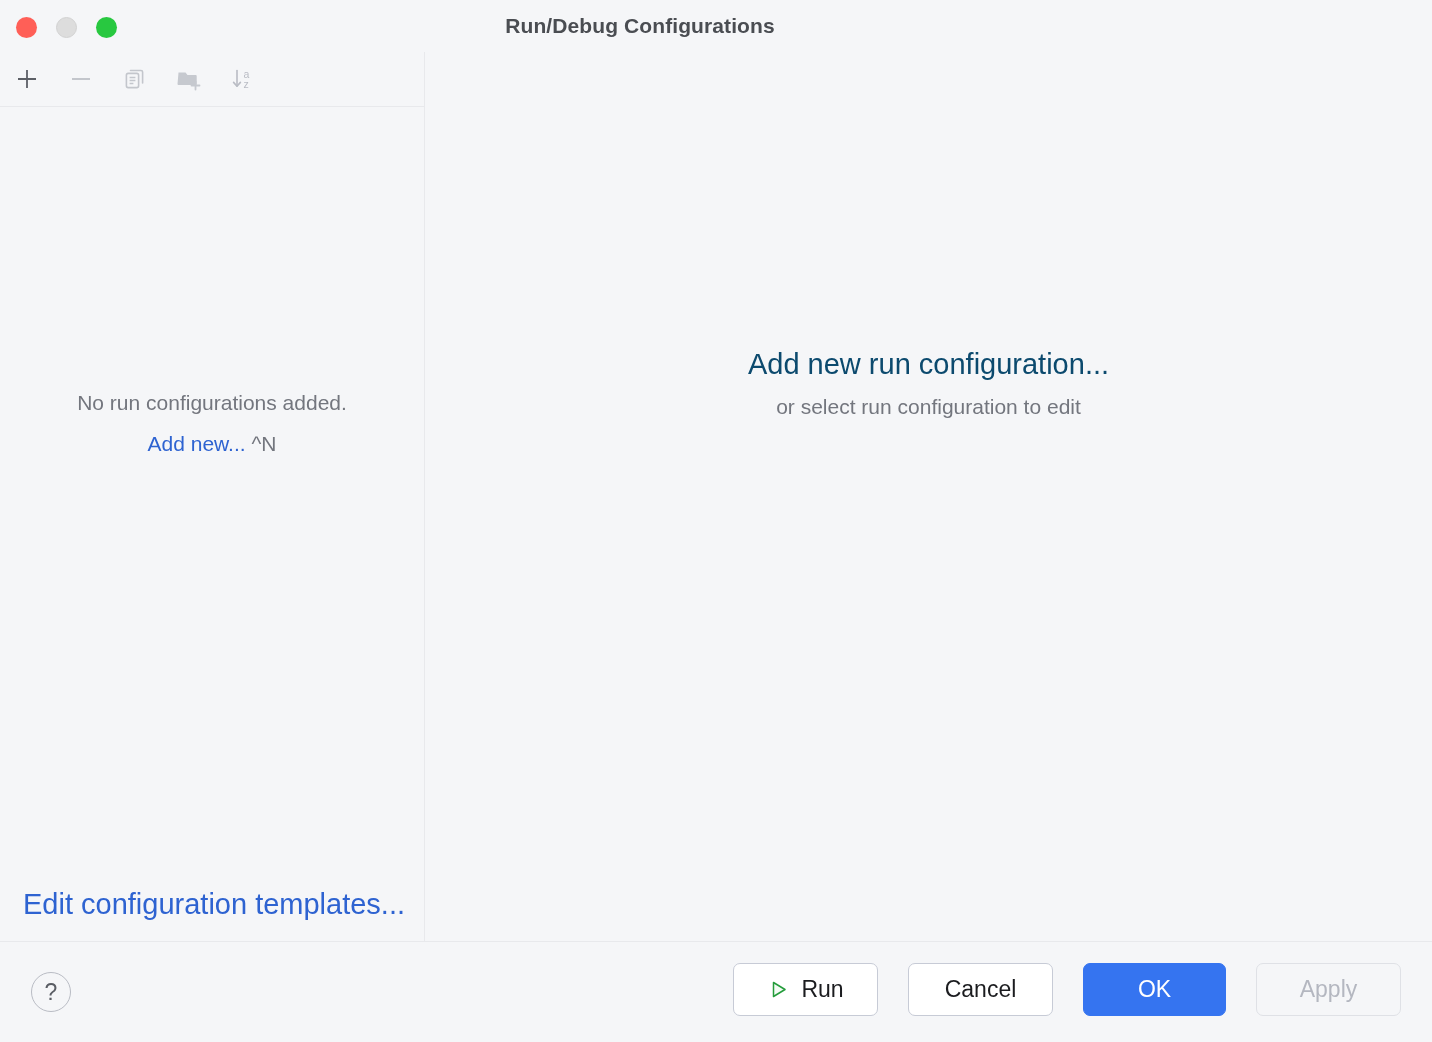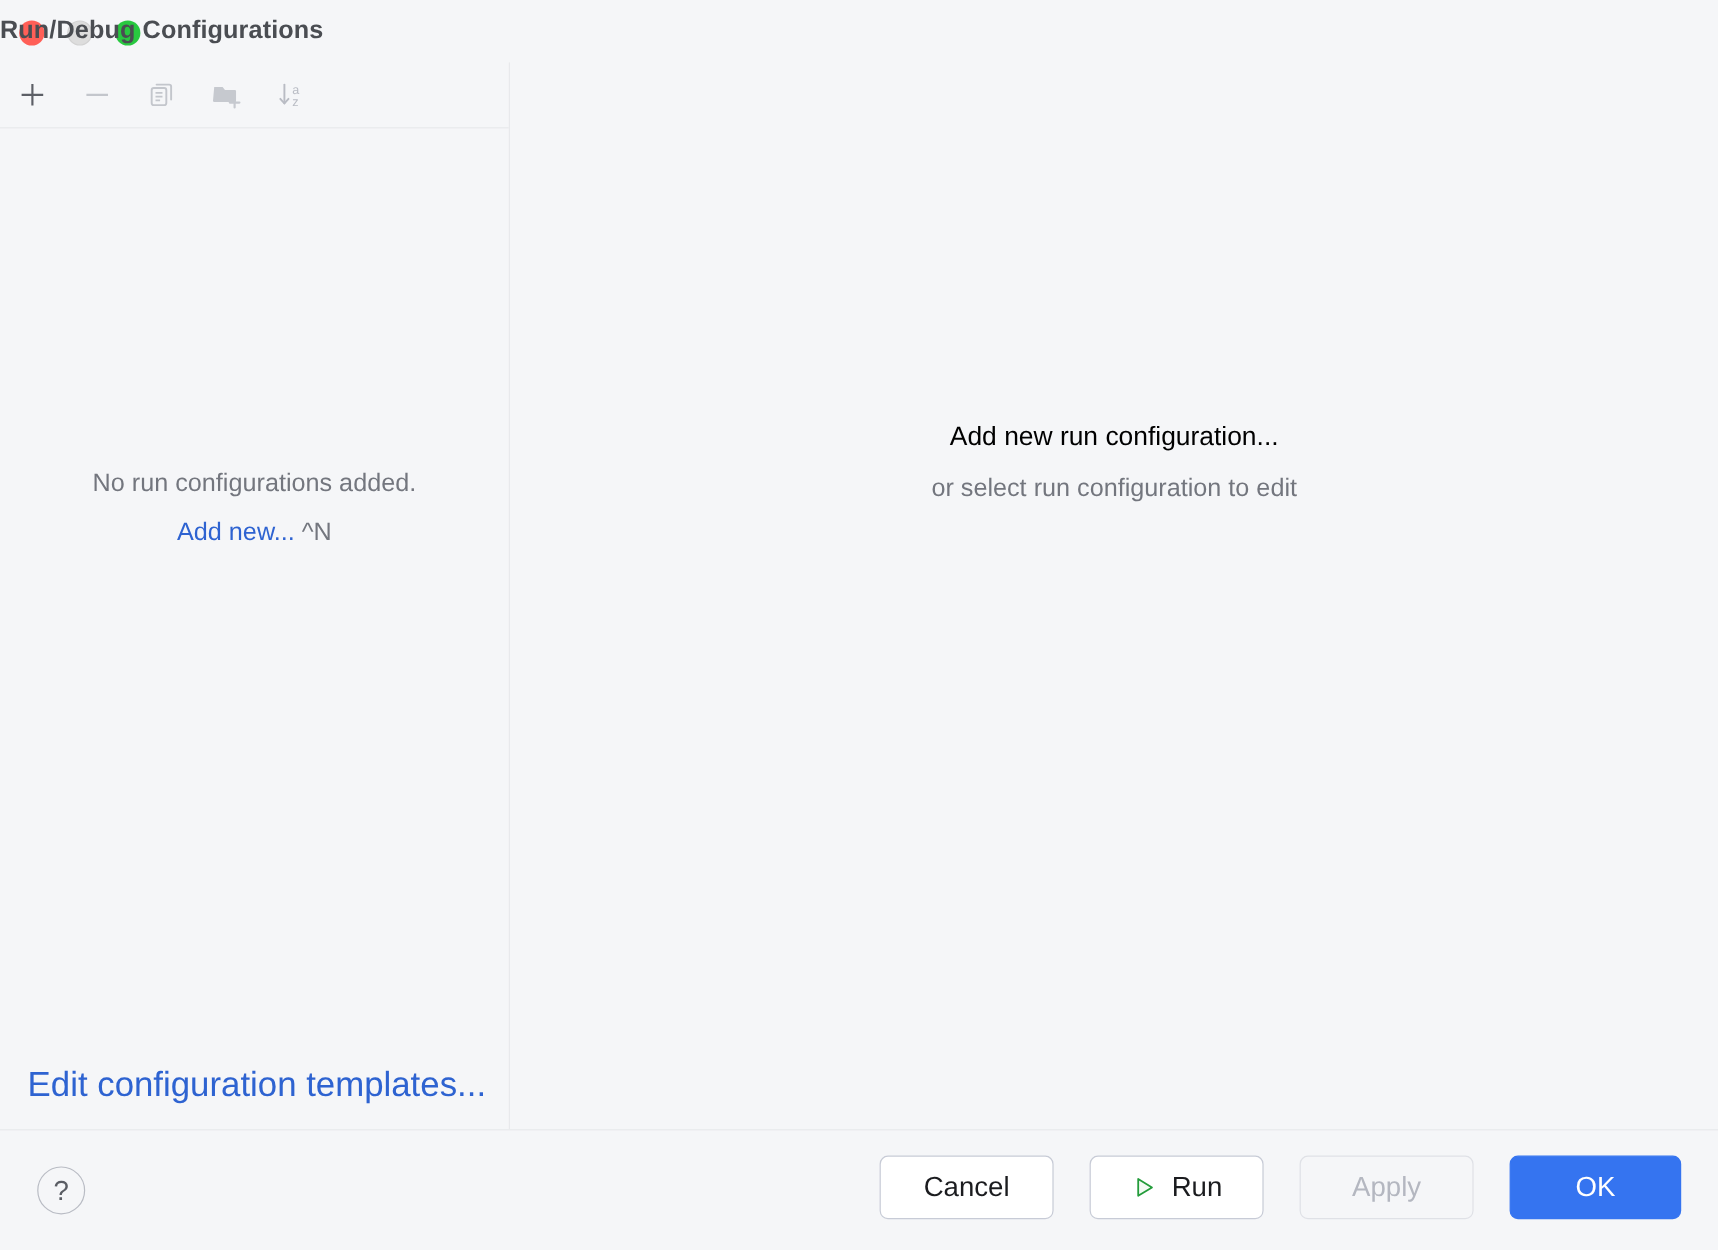--- a/index.html
+++ b/index.html
@@ -44,25 +44,25 @@
     border-radius: 50%;
     box-sizing: border-box;
   }
   .tl-close  { background: #ff5f57; }
   .tl-min    { background: #dddddd; border: 1px solid #d2d2d2; }
   .tl-zoom   { background: #28c840; }
 
   .window-title {
     position: absolute;
     top: 0;
-    left: 0;
+    left: 12px;
     width: 1256px;
     height: 52px;
     line-height: 52px;
-    text-align: left;
+    text-align: center;
     font-size: 21px;
     font-weight: bold;
     color: #4a4d52;
     letter-spacing: 0.1px;
   }
 
   
   .left-panel {
     position: absolute;
     top: 52px;
@@ -147,22 +147,22 @@
     height: 889px;
   }
   .right-center {
     position: absolute;
     top: 294px;
     left: 0;
     width: 1007px;
     text-align: center;
   }
   .right-line1 {
-    font-size: 22px;
-    color: #000000;
+    font-size: 29px;
+    color: #0c4a6e;
     line-height: 36px;
     cursor: pointer;
     display: inline-block;
   }
   .right-line2 {
     font-size: 21px;
     color: #73767e;
     line-height: 34px;
     margin-top: 8px;
   }
@@ -330,38 +330,38 @@
       <div class="right-line2">or select run configuration to edit</div>
     </div>
   </div>
 
   <div class="h-divider"></div>
   <div class="bottom-bar">
 
     <div class="help-btn">?</div>
 
     <div class="buttons">
-
-      <div class="btn btn-cancel">
-        <span>Cancel</span>
-      </div>
 
       <div class="btn btn-run">
         <span class="play-tri">
           <svg width="23" height="23" viewBox="0 0 23 23">
             <path d="M6.5 4.5 L18 11.5 L6.5 18.5 Z" fill="#f3fbf4" stroke="#249c3b" stroke-width="1.5" stroke-linejoin="round"></path>
           </svg>
         </span>
         <span>Run</span>
       </div>
 
+      <div class="btn btn-cancel">
+        <span>Cancel</span>
+      </div>
+
+      <div class="btn btn-ok">
+        <span>OK</span>
+      </div>
+
       <div class="btn btn-apply">
         <span>Apply</span>
       </div>
 
-      <div class="btn btn-ok">
-        <span>OK</span>
-      </div>
-
     </div>
   </div>
 
 </div>
 
 </body></html>

